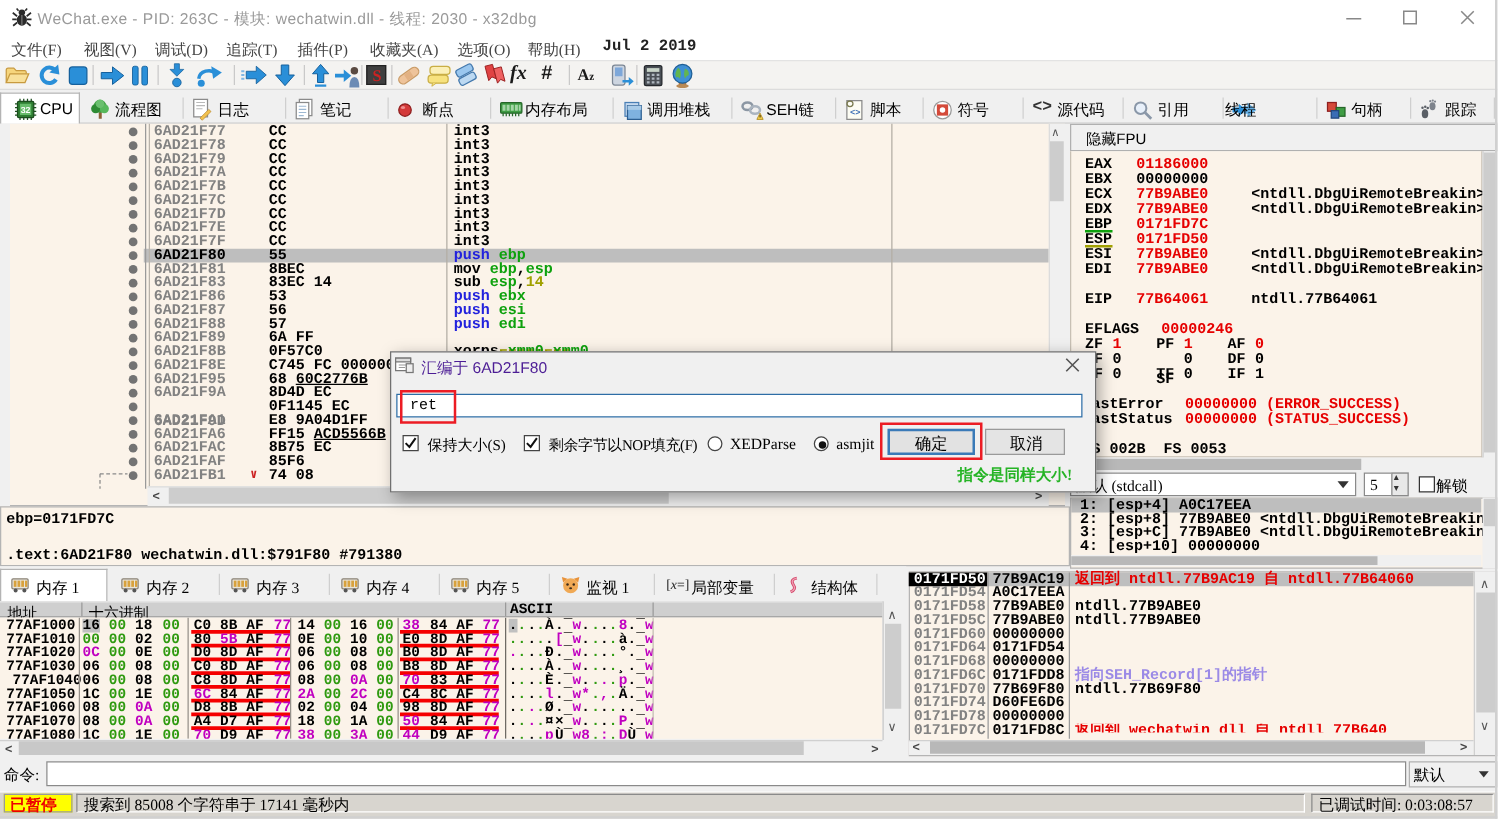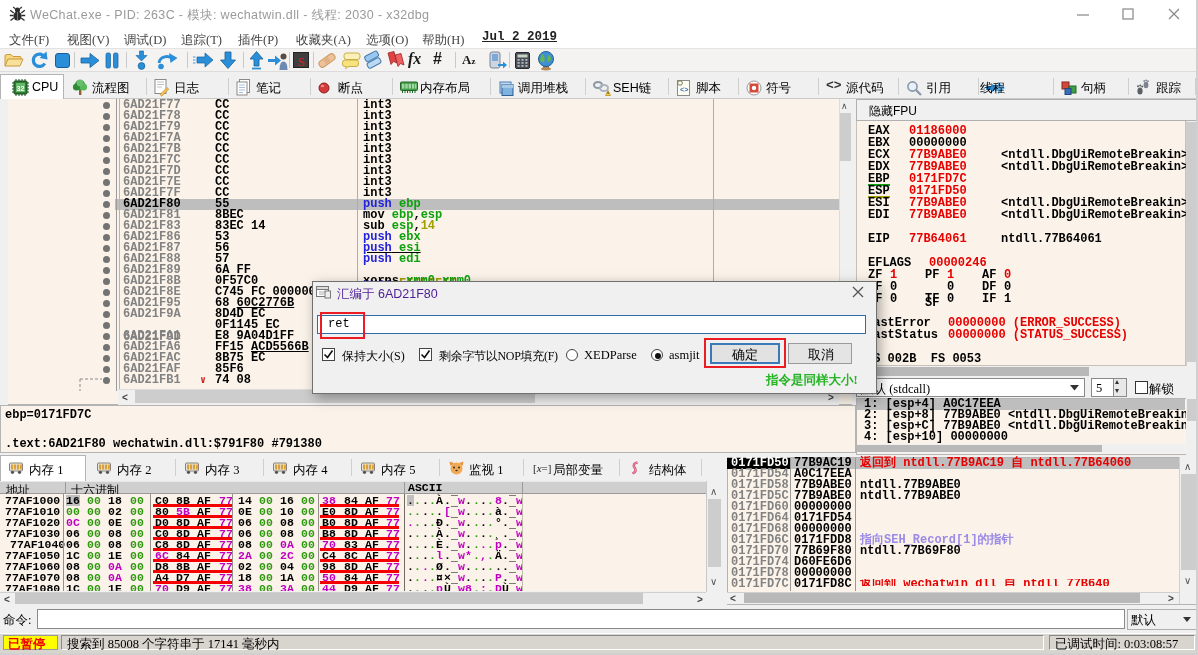--- a/index.html
+++ b/index.html
@@ -27,21 +27,21 @@
 </svg>
 <div class="" style="left:0px;top:28px;width:1198px;height:20px;background:#fff;"></div>
 <div class="ser" style="left:9px;top:32px;font-size:12.5px;color:#444;height:15px;">文件(F)</div>
 <div class="ser" style="left:67px;top:32px;font-size:12.5px;color:#444;height:15px;">视图(V)</div>
 <div class="ser" style="left:124px;top:32px;font-size:12.5px;color:#444;height:15px;">调试(D)</div>
 <div class="ser" style="left:181px;top:32px;font-size:12.5px;color:#444;height:15px;">追踪(T)</div>
 <div class="ser" style="left:238px;top:32px;font-size:12.5px;color:#444;height:15px;">插件(P)</div>
 <div class="ser" style="left:296px;top:32px;font-size:12.5px;color:#444;height:15px;">收藏夹(A)</div>
 <div class="ser" style="left:366px;top:32px;font-size:12.5px;color:#444;height:15px;">选项(O)</div>
 <div class="ser" style="left:422px;top:32px;font-size:12.5px;color:#444;height:15px;">帮助(H)</div>
-<div class="m" style="left:482px;top:32px;font-size:12.5px;font-weight:bold;color:#222;height:15px;text-decoration:underline;">Jul 2 2019</div>
+<div class="m" style="left:482px;top:32px;font-size:12.5px;font-weight:bold;color:#222;height:15px;">Jul 2 2019</div>
 <div class="" style="left:0px;top:48px;width:1198px;height:24px;background:#f4f3f1;border-top:1px solid #e3e3e3;border-bottom:1px solid #dcdcdc;"></div>
 <svg style="left:4px;top:53px" width="20" height="15" viewBox="0 0 20 15">
 <path d="M1 13 L1 3 Q1 1.5 2.5 1.5 L7 1.5 L9 3.5 L16 3.5 Q17 3.5 17 5 L17 6" fill="#f6d57c" stroke="#c89a3f" stroke-width="1"></path>
 <path d="M1 13 L4 6 L19 6 L16 13 Z" fill="#f8e09a" stroke="#c89a3f" stroke-width="1"></path>
 </svg>
 <svg style="left:30px;top:51px" width="19" height="19" viewBox="0 0 19 19">
 <path d="M14.8 12.5 A6.2 6.2 0 1 1 14.8 6" fill="none" stroke="#2a8fd8" stroke-width="3.2"></path>
 <path d="M16.5 0.5 L17.5 8.5 L9.5 7 Z" fill="#2a8fd8"></path>
 </svg>
 <svg style="left:55px;top:53px" width="15" height="15" viewBox="0 0 15 15">
@@ -308,21 +308,21 @@
 <div class="" style="left:103px;top:223px;width:7px;height:7px;background:#737373;border-radius:50%;"></div>
 <div class="m" style="left:215px;top:221px;">83EC 14</div>
 <div class="m" style="left:363px;top:221px;"><span style="color:#000000;">sub</span><span style="color:#000000;"> </span><span style="color:#0da10d;">esp</span><span style="color:#000000;">,</span><span style="color:#a0a000;">14</span></div>
 <div class="m" style="left:123px;top:232px;color:#828282;">6AD21F86</div>
 <div class="" style="left:103px;top:234px;width:7px;height:7px;background:#737373;border-radius:50%;"></div>
 <div class="m" style="left:215px;top:232px;">53</div>
 <div class="m" style="left:363px;top:232px;"><span style="color:#2222dd;">push</span><span style="color:#000000;"> </span><span style="color:#0da10d;">ebx</span></div>
 <div class="m" style="left:123px;top:243px;color:#828282;">6AD21F87</div>
 <div class="" style="left:103px;top:245px;width:7px;height:7px;background:#737373;border-radius:50%;"></div>
 <div class="m" style="left:215px;top:243px;">56</div>
-<div class="m" style="left:363px;top:243px;text-decoration:underline;"><span style="color:#2222dd;">push</span><span style="color:#000000;"> </span><span style="color:#0da10d;">esi</span></div>
+<div class="m" style="left:363px;top:243px;"><span style="color:#2222dd;">push</span><span style="color:#000000;"> </span><span style="color:#0da10d;">esi</span></div>
 <div class="m" style="left:123px;top:254px;color:#828282;">6AD21F88</div>
 <div class="" style="left:103px;top:256px;width:7px;height:7px;background:#737373;border-radius:50%;"></div>
 <div class="m" style="left:215px;top:254px;">57</div>
 <div class="m" style="left:363px;top:254px;"><span style="color:#2222dd;">push</span><span style="color:#000000;"> </span><span style="color:#0da10d;">edi</span></div>
 <div class="m" style="left:123px;top:265px;color:#828282;">6AD21F89</div>
 <div class="" style="left:103px;top:267px;width:7px;height:7px;background:#737373;border-radius:50%;"></div>
 <div class="m" style="left:215px;top:265px;">6A FF</div>
 <div class="m" style="left:363px;top:279px;"><span style="color:#2222dd;">push</span><span style="color:#000000;"> </span><span style="color:#a0a000;">FFFFFFFF</span></div>
 <div class="m" style="left:123px;top:276px;color:#828282;">6AD21F8B</div>
 <div class="" style="left:103px;top:278px;width:7px;height:7px;background:#737373;border-radius:50%;"></div>

